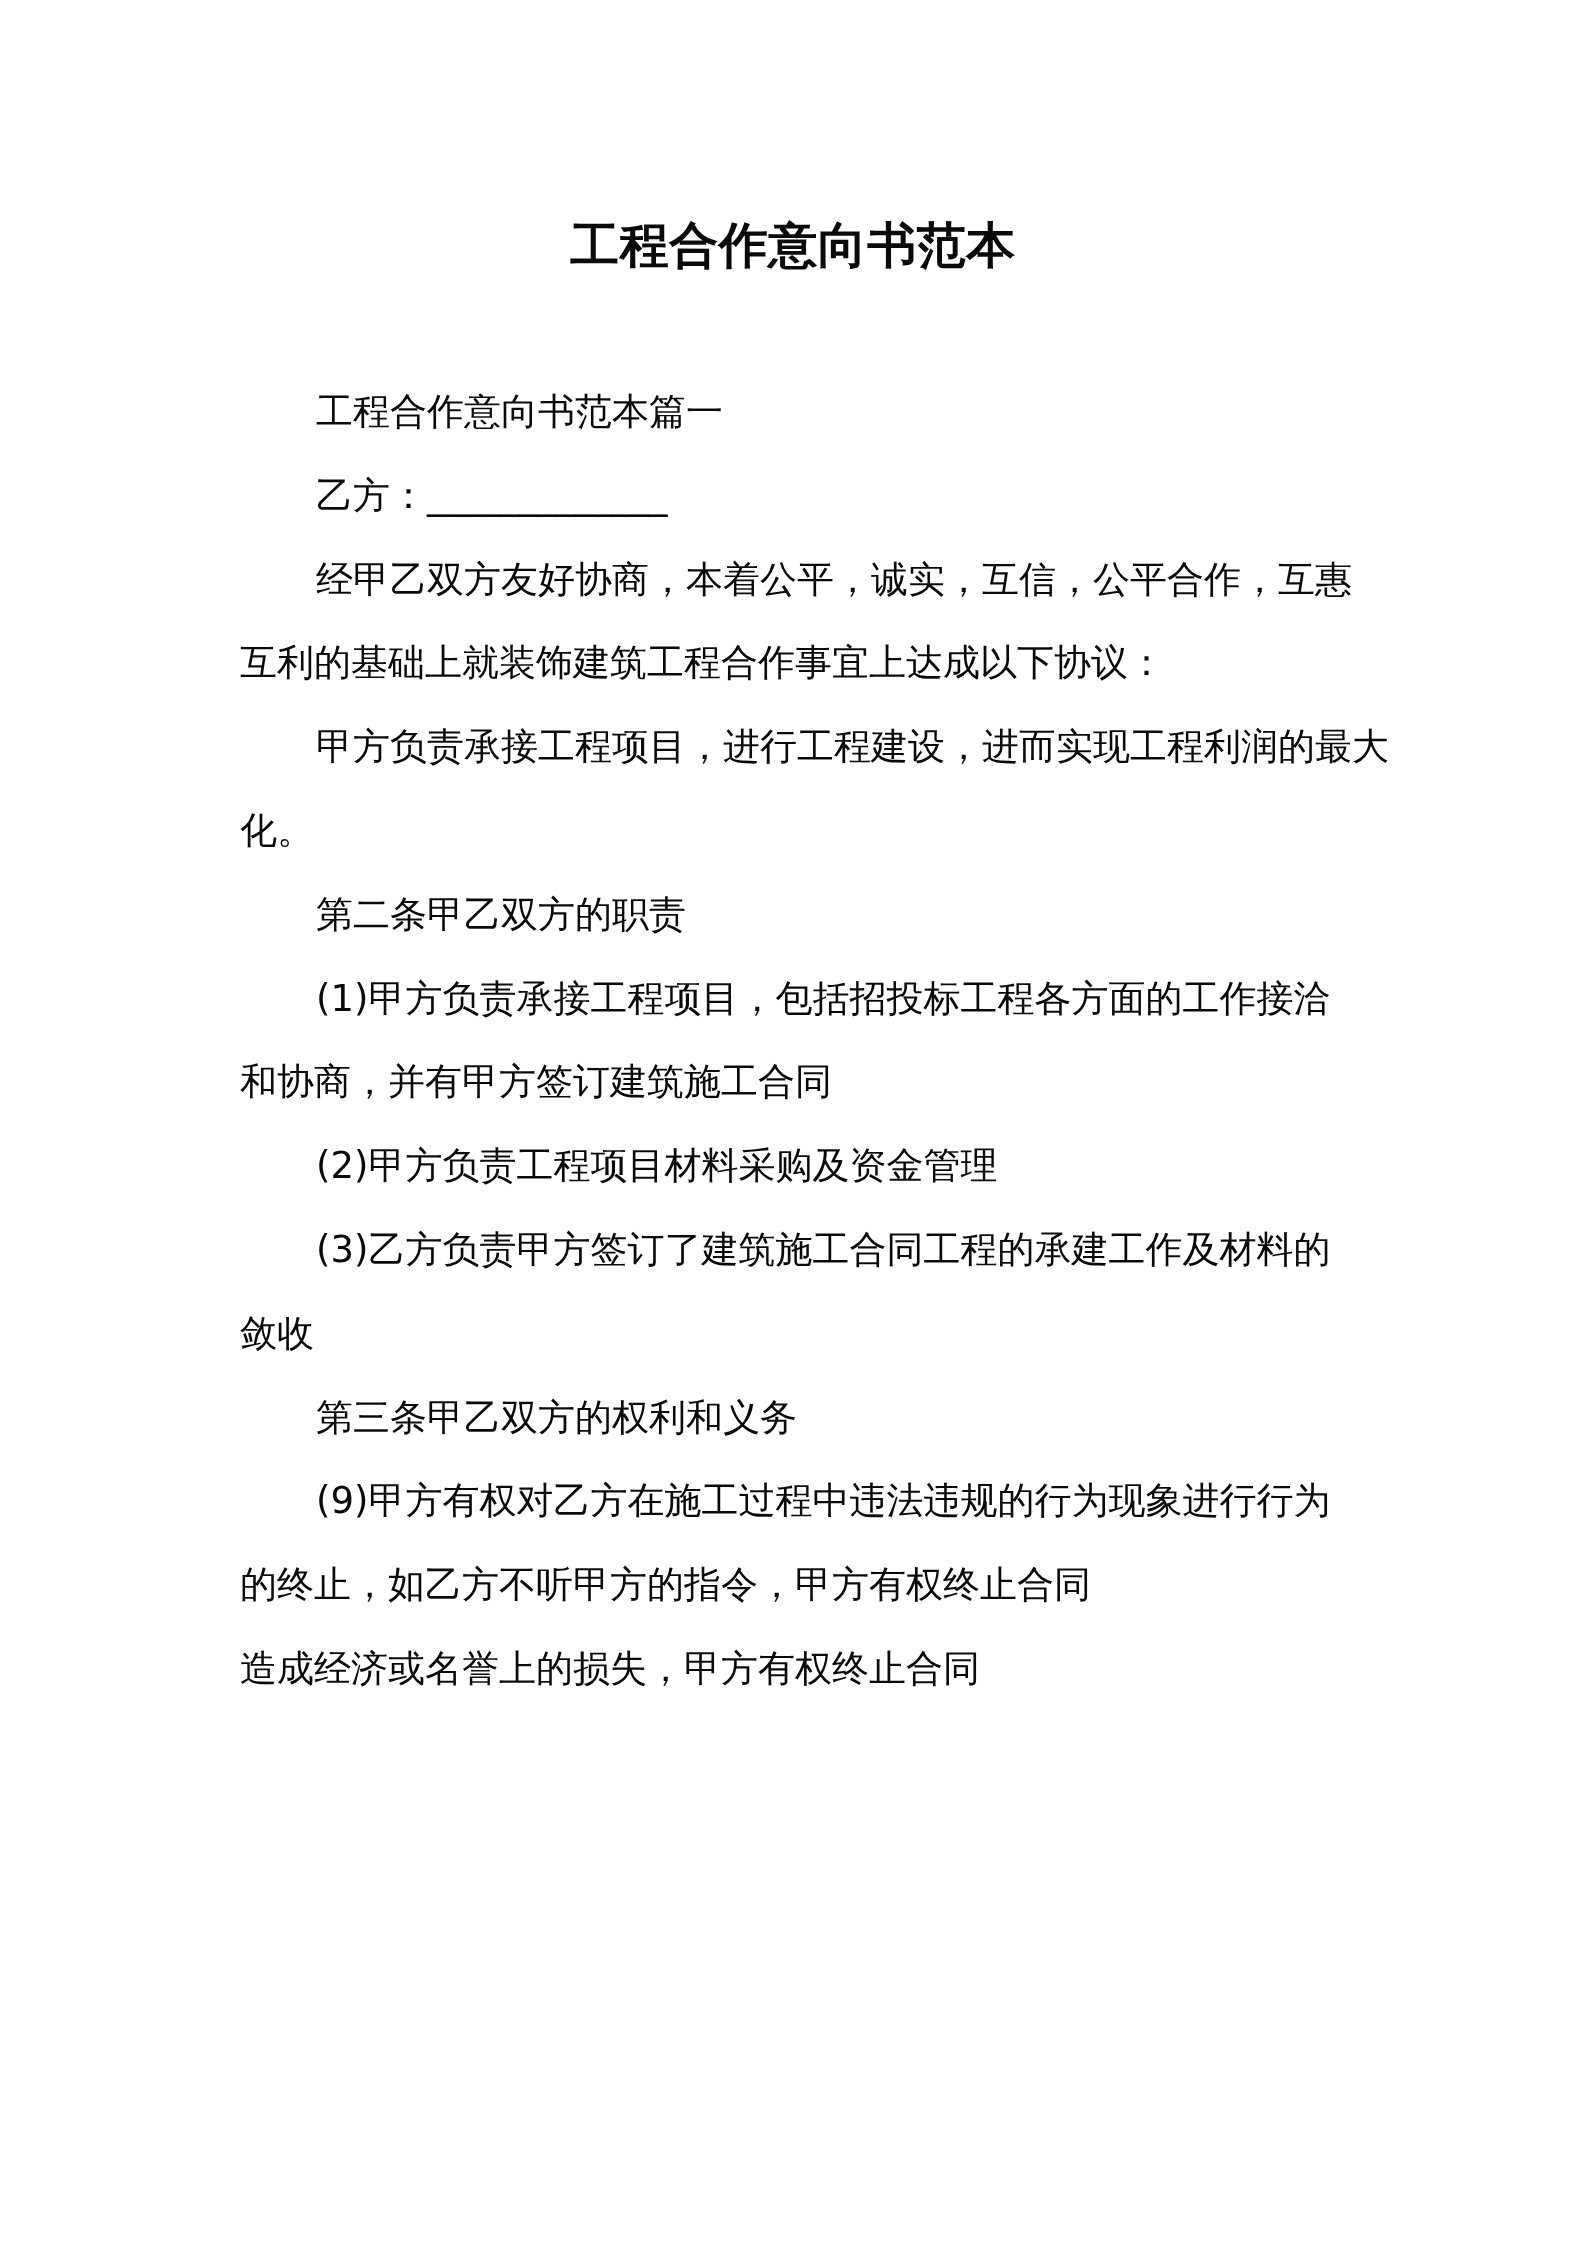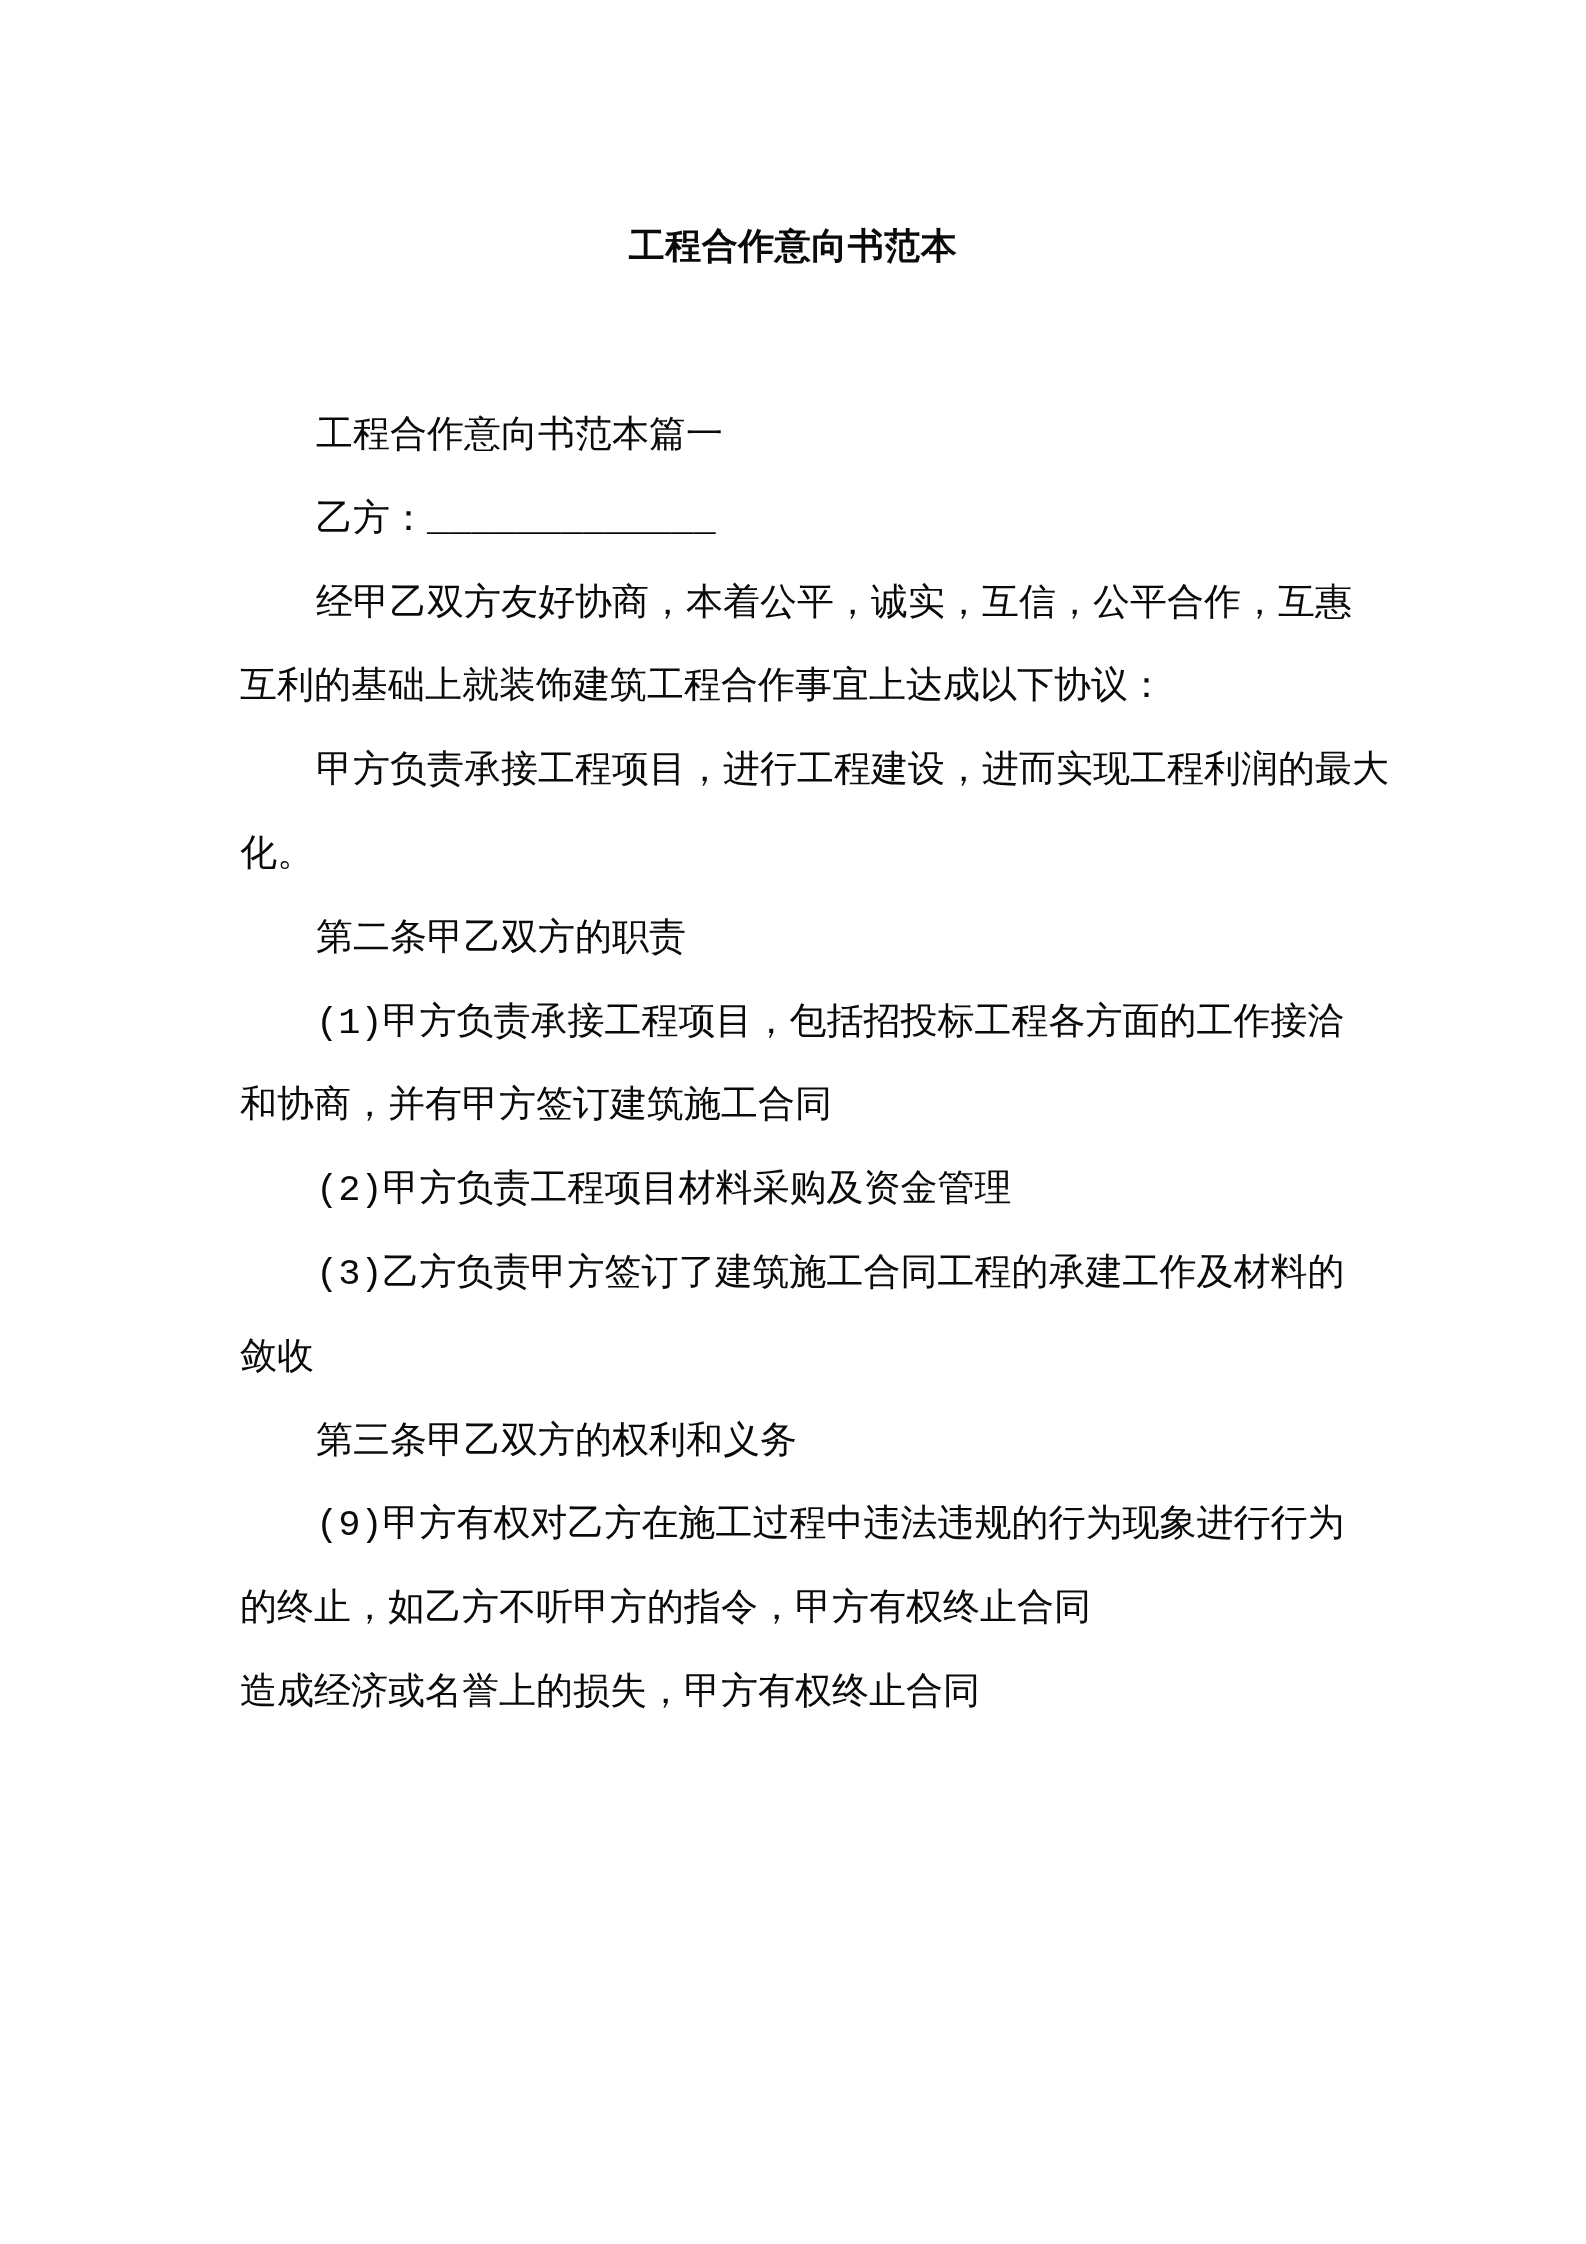--- a/index.html
+++ b/index.html
@@ -21,32 +21,31 @@
       width: 1586px;
       height: 2244px;
       background: #ffffff;
     }
     .doc-title {
       position: absolute;
       left: 0;
       width: 1586px;
       top: 218px;
       text-align: center;
-      font-size: 36px;
+      font-size: 49px;
       line-height: 56px;
       font-weight: bold;
       letter-spacing: 0.5px;
       white-space: nowrap;
     }
     .body {
       position: absolute;
       left: 240px;
-      top: 408px;
+      top: 384px;
       width: 1110px;
-      font-family: Liberation Mono, monospace;
     }
     .line {
       height: 83.8px;
       line-height: 56px;
       font-size: 37px;
       white-space: nowrap;
       overflow: visible;
     }
     .line.indent {
       padding-left: 76px;

